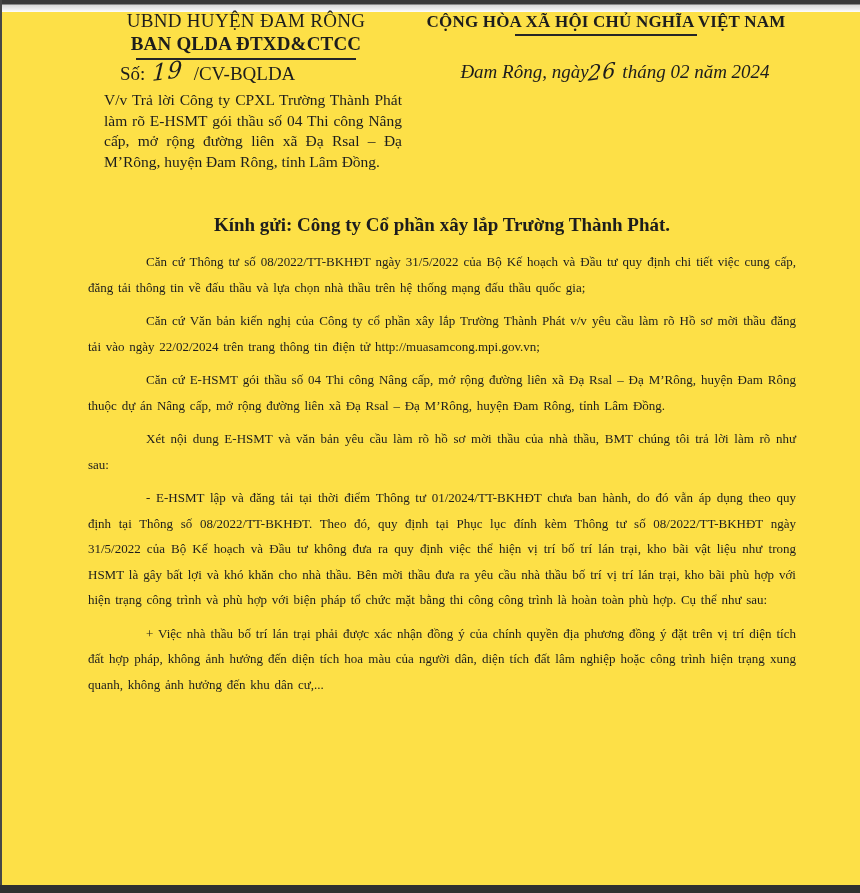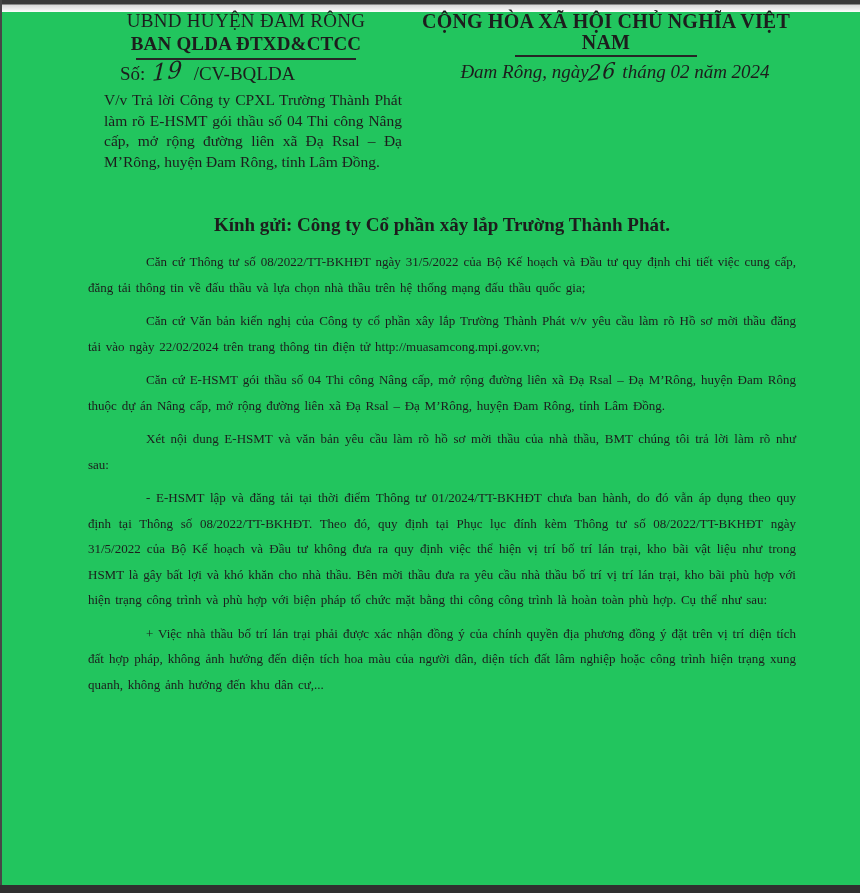--- a/index.html
+++ b/index.html
@@ -1,37 +1,37 @@
 <!DOCTYPE html>
 <html><head>
 <meta charset="utf-8">
 <style>
   html,body{margin:0;padding:0;background:#e9e9e9;}
   .page{
     position:relative;
     width:860px;height:893px;
-    background:#22c55e;
+    background:#fde047;
     overflow:hidden;
     font-family:"Liberation Serif","DejaVu Serif",serif;
     color:#1d1d1d;
   }
   
   .edge-top{position:absolute;top:0;left:0;width:860px;height:12px;
     background:linear-gradient(#3a3a3a 0 4px,#d9d9d9 5px,#fdfdfd 12px);}
   .edge-left{position:absolute;top:0;left:0;width:2px;height:893px;background:#474747;}
   .edge-bottom{position:absolute;bottom:0;left:0;width:860px;height:8px;background:#303030;}
 
   
   .org-block{position:absolute;left:116px;top:9px;width:260px;text-align:center;line-height:23px;}
   .org-name{font-size:19px;letter-spacing:.3px;}
   .org-dept{font-size:19px;font-weight:bold;letter-spacing:.2px;}
   .org-underline{width:220px;border-bottom:2px solid #262626;margin:3px auto 0;}
 
   .nat-block{position:absolute;left:418px;top:11px;width:376px;text-align:center;line-height:21px;}
-  .nat-line1{font-size:20px;font-weight:bold;letter-spacing:.2px;}
+  .nat-line1{font-size:17px;font-weight:bold;letter-spacing:.2px;}
   .nat-line2{font-size:17.5px;font-weight:bold;margin-top:1px;}
   .nat-underline{width:182px;border-bottom:2px solid #262626;margin:2px auto 0;}
 
   .ref-line{position:absolute;left:120px;top:61px;font-size:19px;white-space:nowrap;}
   .handwritten{
     display:inline-block;
     font-family:"DejaVu Serif",serif;
     font-style:italic;font-size:23px;line-height:1;
     transform:rotate(-7deg) skewX(-10deg);
     letter-spacing:1px;position:relative;top:-1px;

